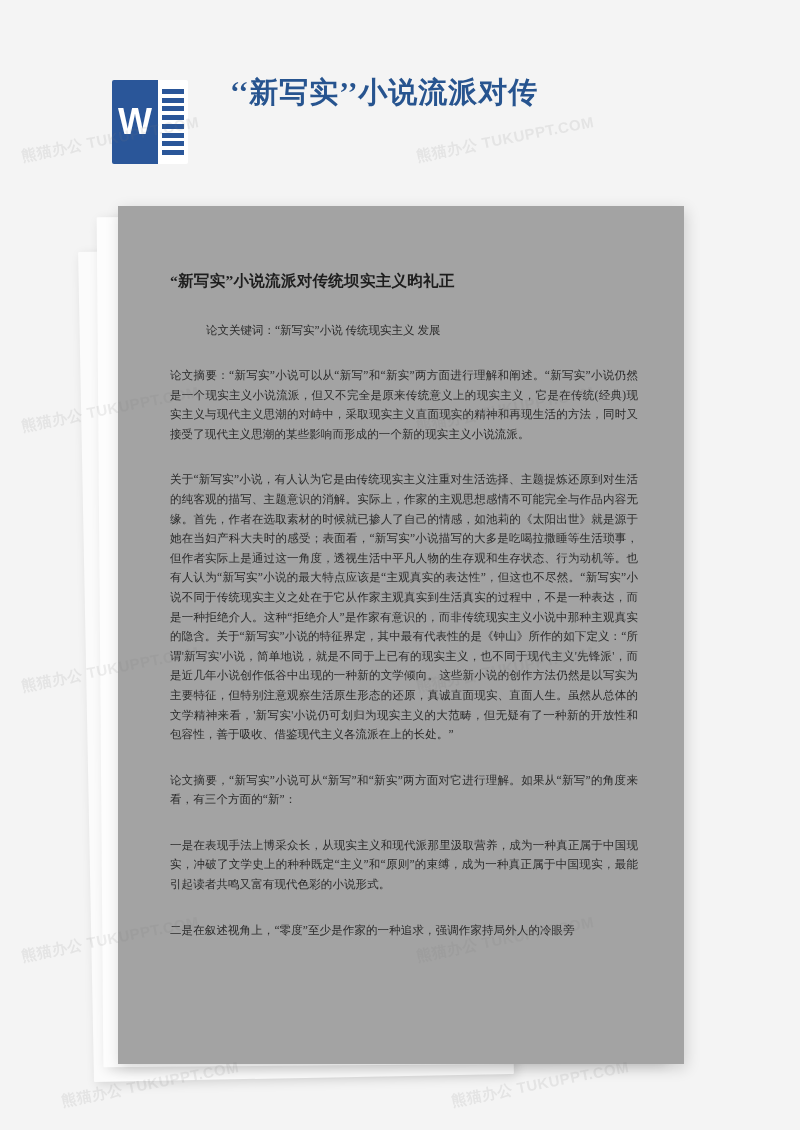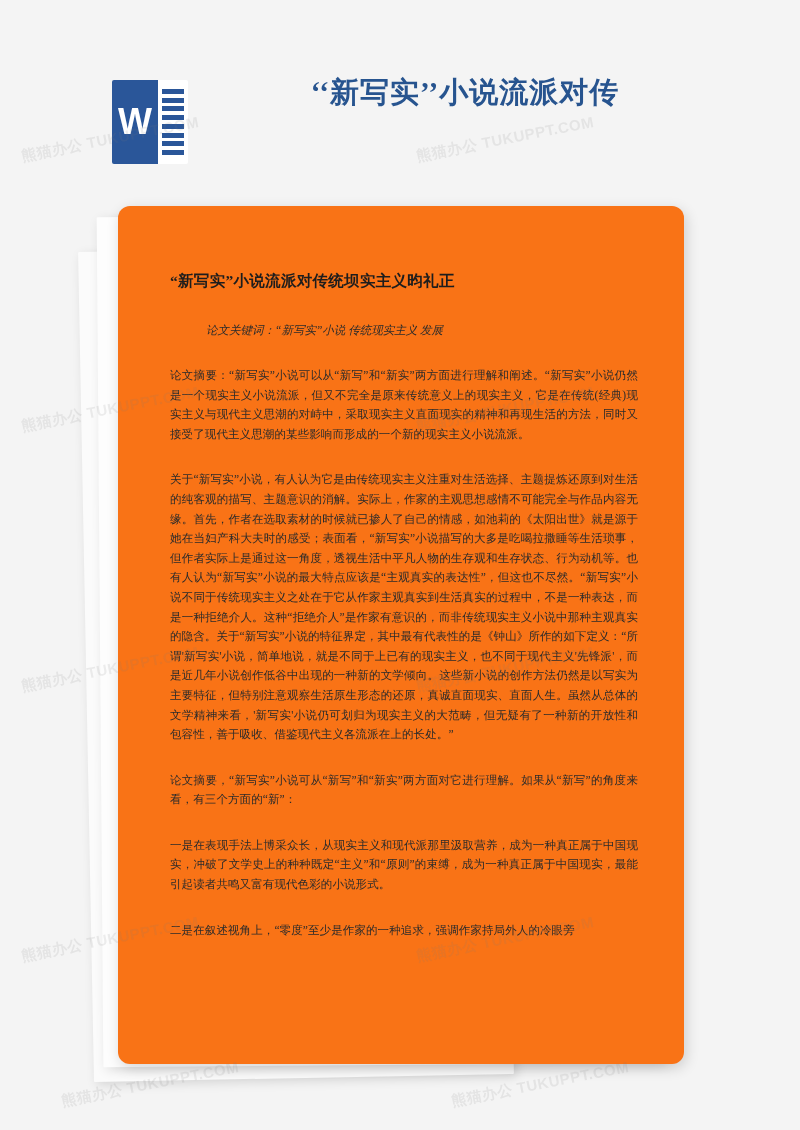--- a/index.html
+++ b/index.html
@@ -92,21 +92,20 @@
     display: block;
     height: 5px;
     background: #2a5699;
   }
 
   .doc-title-heading {
     position: absolute;
     left: 230px;
     top: 68px;
     width: 470px;
-    text-align: center;
     color: #27548f;
     font-family: "Liberation Serif", "DejaVu Serif", serif;
     font-size: 29px;
     font-weight: 700;
     line-height: 48px;
     letter-spacing: 1px;
   }
 
   
   .page-stack {
@@ -138,23 +137,23 @@
     box-shadow: 3px 3px 12px rgba(0,0,0,0.12);
     transform: rotate(-0.45deg);
     border-radius: 1px;
   }
   .page-main {
     position: absolute;
     left: 118px;
     top: 206px;
     width: 566px;
     height: 858px;
-    background: #f97316;
+    background: #a3a3a3;
     box-shadow: 2px 4px 14px rgba(0,0,0,0.16);
-    border-radius: 12px;
+    border-radius: 0;
     overflow: hidden;
   }
 
   
   .doc-body {
     position: absolute;
     left: 52px;
     top: 62px;
     width: 468px;
     color: #2b2b2b;
@@ -166,21 +165,20 @@
     letter-spacing: 0.3px;
     margin: 0 0 26px 0;
     color: #1d1d1d;
   }
   .doc-keywords {
     font-size: 11.5px;
     line-height: 20px;
     margin: 0 0 26px 0;
     padding-left: 36px;
     color: #2b2b2b;
-    font-style: italic;
   }
   .doc-para {
     font-size: 11.5px;
     line-height: 19.6px;
     margin: 0 0 26px 0;
     text-align: justify;
     text-justify: inter-ideograph;
     color: #2b2b2b;
     letter-spacing: 0.1px;
   }

